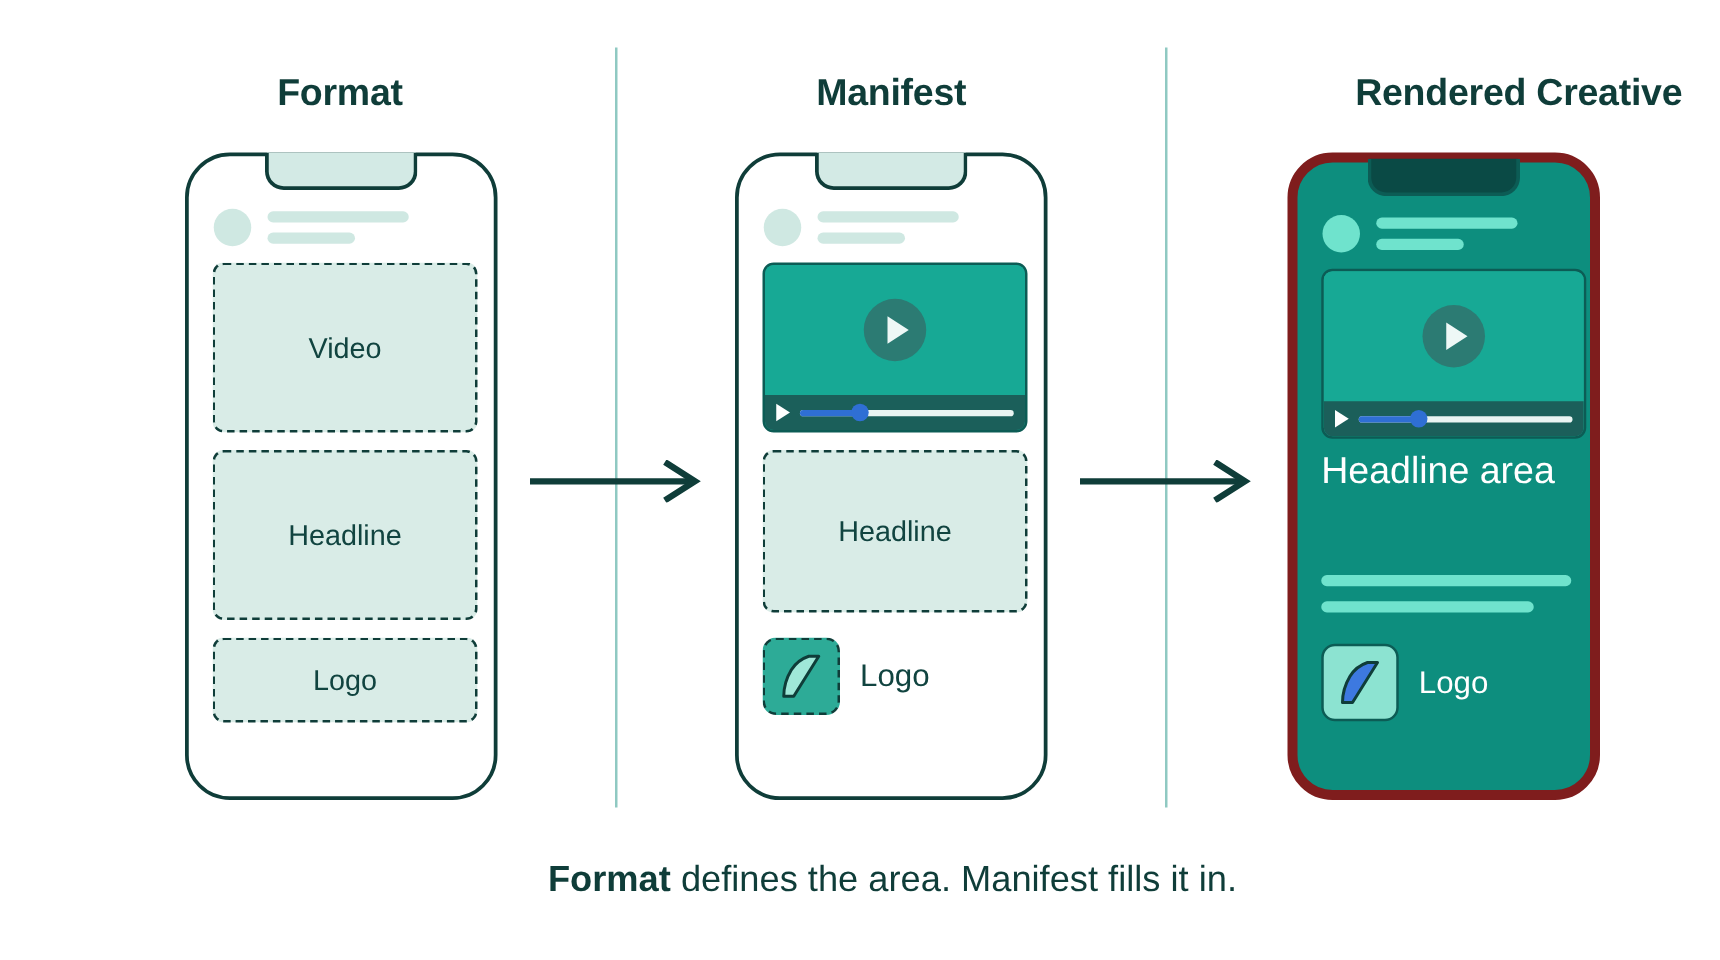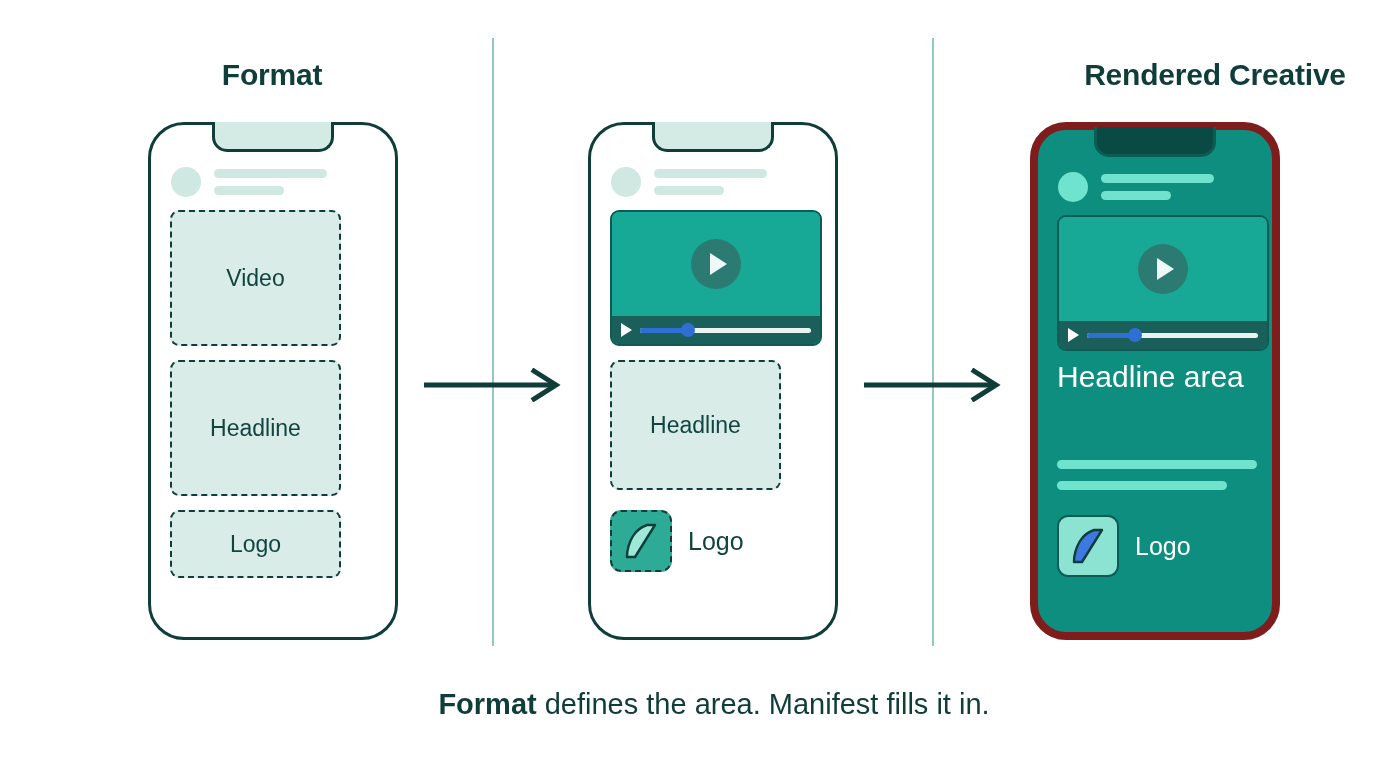--- a/index.html
+++ b/index.html
@@ -68,21 +68,21 @@
   .hdr-lines{display:flex;flex-direction:column;gap:8px;}
   .hl{height:9px;border-radius:5px;}
   .hl-long{width:113px;}
   .hl-short{width:70px;}
   .mint{background:#cfe8e2;}
   .brightmint{background:#6fe3cd;}
 
   
   .slot{
     position:absolute;
-    left:19px;width:171px;
+    left:19px;width:212px;
     background:#d9ece7;
     border:2.5px dashed #0f3d39;
     border-radius:9px;
     box-sizing:border-box;
     display:flex;align-items:center;justify-content:center;
     font-size:23px;color:#114440;
   }
   .slot-video{top:85px;height:136px;}
   .slot-headline{top:235px;height:136px;}
   .slot-logo{top:385px;height:68px;}
@@ -213,20 +213,21 @@
     </div>
   </div>
 
   <div class="arrow a1">
     <svg width="140" height="34" viewBox="0 0 140 34">
       <line x1="2" y1="17" x2="126" y2="17" stroke="#0f3d39" stroke-width="5" stroke-linecap="square"></line>
       <polyline points="110,3 132,17 110,31" fill="none" stroke="#0f3d39" stroke-width="5" stroke-linecap="square" stroke-linejoin="miter"></polyline>
     </svg>
   </div>
 
+  <div class="col-title t2">Manifest</div>
 
   <div class="phone phone-outline p2">
     <div class="notch notch-light"></div>
 
     <div class="hdr">
       <div class="avatar mint"></div>
       <div class="hdr-lines">
         <div class="hl hl-long mint"></div>
         <div class="hl hl-short mint"></div>
       </div>

